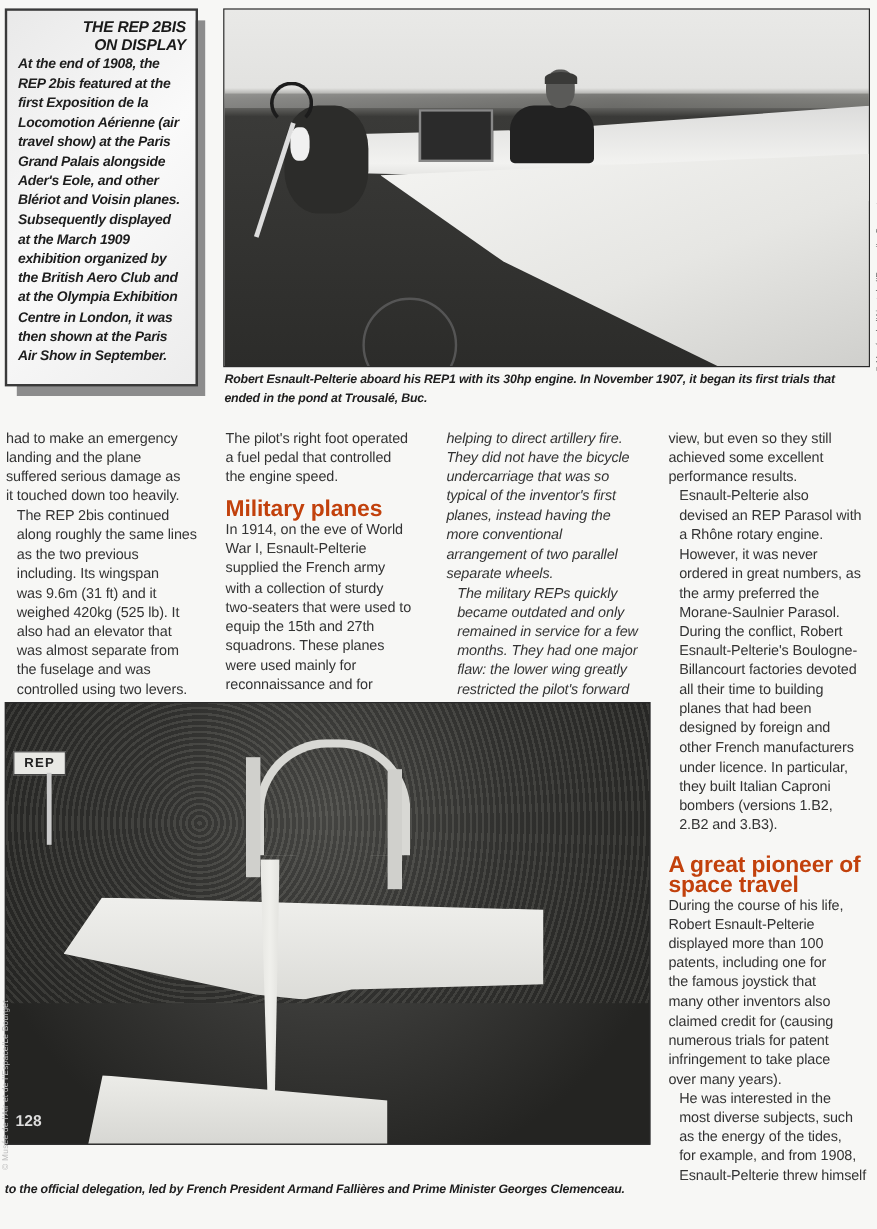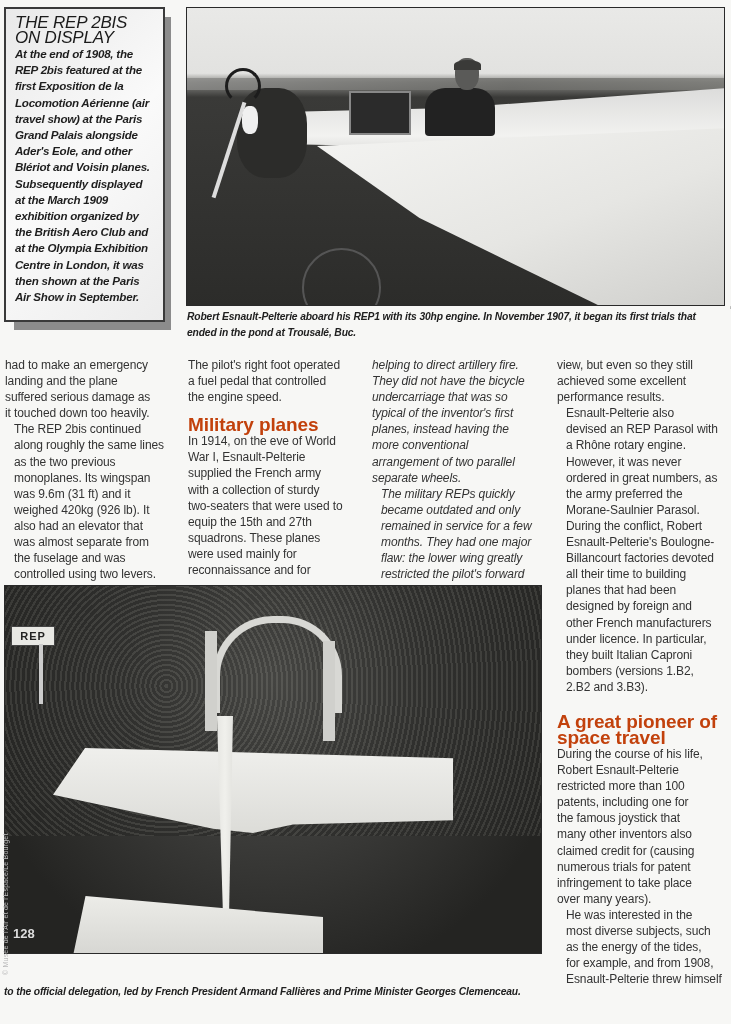--- a/index.html
+++ b/index.html
@@ -15,22 +15,22 @@
     background: #8c8c8c;
   }
   .sidebar {
     position: absolute; left: 4px; top: 7px; width: 140px; height: 297px;
     padding: 6px 8px 8px 9px;
     background: linear-gradient(135deg, #e9e9e9 0%, #fafafa 50%, #ececec 100%);
     border: 2px solid #3a3a3a;
     box-sizing: content-box;
   }
   .sidebar h2 {
-    margin: 0; font-size: 17px; line-height: 15px; font-weight: 400;
-    font-style: italic; color: #1a1a1a; letter-spacing: -0.2px;
+    margin: 0; font-size: 13px; line-height: 15px; font-weight: 700;
+    font-style: italic; color: #1a1a1a; letter-spacing: -0.2px; text-align: right;
   }
   .sidebar p {
     margin: 1px 0 0 0; font-size: 11.6px; line-height: 16.2px; font-weight: bold;
     font-style: italic; color: #1e1e1e; letter-spacing: -0.25px;
   }
   
   .photo {
     position: absolute; overflow: hidden; border: 1.5px solid #2a2a2a;
     box-sizing: border-box;
   }
@@ -137,23 +137,23 @@
   <p>
       <span class="line">had to make an emergency</span>
       <span class="line">landing and the plane</span>
       <span class="line">suffered serious damage as</span>
       <span class="line">it touched down too heavily.</span>
     </p>
   <p class="indent">
       <span class="line">The REP 2bis continued</span>
       <span class="line">along roughly the same lines</span>
       <span class="line">as the two previous</span>
-      <span class="line">monoplanes. Its wingspan</span>
+      <span class="line">including. Its wingspan</span>
       <span class="line">was 9.6m (31 ft) and it</span>
-      <span class="line">weighed 420kg (926 lb). It</span>
+      <span class="line">weighed 420kg (525 lb). It</span>
       <span class="line">also had an elevator that</span>
       <span class="line">was almost separate from</span>
       <span class="line">the fuselage and was</span>
       <span class="line">controlled using two levers.</span>
     </p>
 </div>
 
 <div class="col col-2">
   <p>
       <span class="line">The pilot's right foot operated</span>
@@ -221,21 +221,21 @@
       <span class="line">bombers (versions 1.B2,</span>
       <span class="line">2.B2 and 3.B3).</span>
     </p>
   <h3>
       <span class="line">A great pioneer of</span>
       <span class="line">space travel</span>
     </h3>
   <p>
       <span class="line">During the course of his life,</span>
       <span class="line">Robert Esnault-Pelterie</span>
-      <span class="line">restricted more than 100</span>
+      <span class="line">displayed more than 100</span>
       <span class="line">patents, including one for</span>
       <span class="line">the famous joystick that</span>
       <span class="line">many other inventors also</span>
       <span class="line">claimed credit for (causing</span>
       <span class="line">numerous trials for patent</span>
       <span class="line">infringement to take place</span>
       <span class="line">over many years).</span>
     </p>
   <p class="indent">
       <span class="line">He was interested in the</span>

